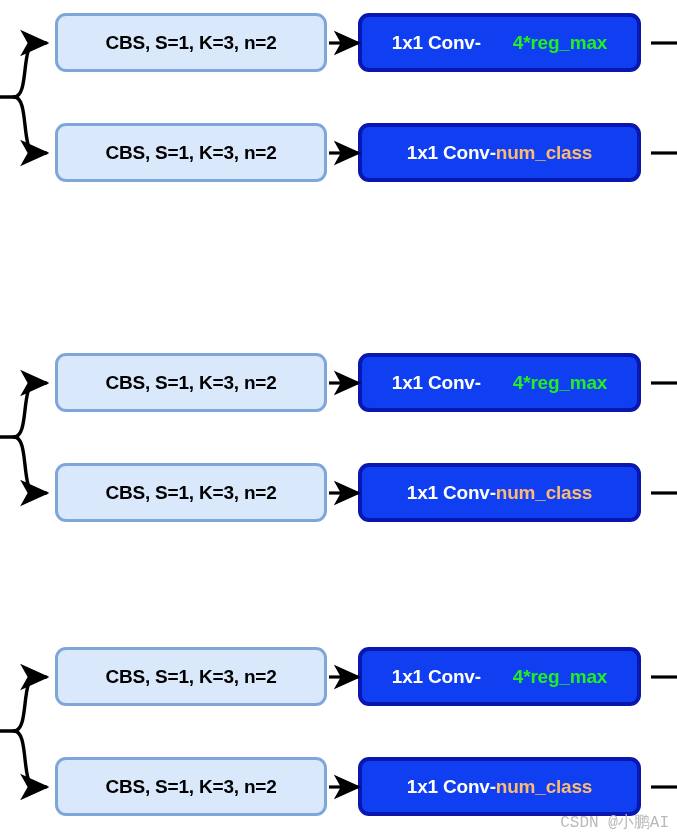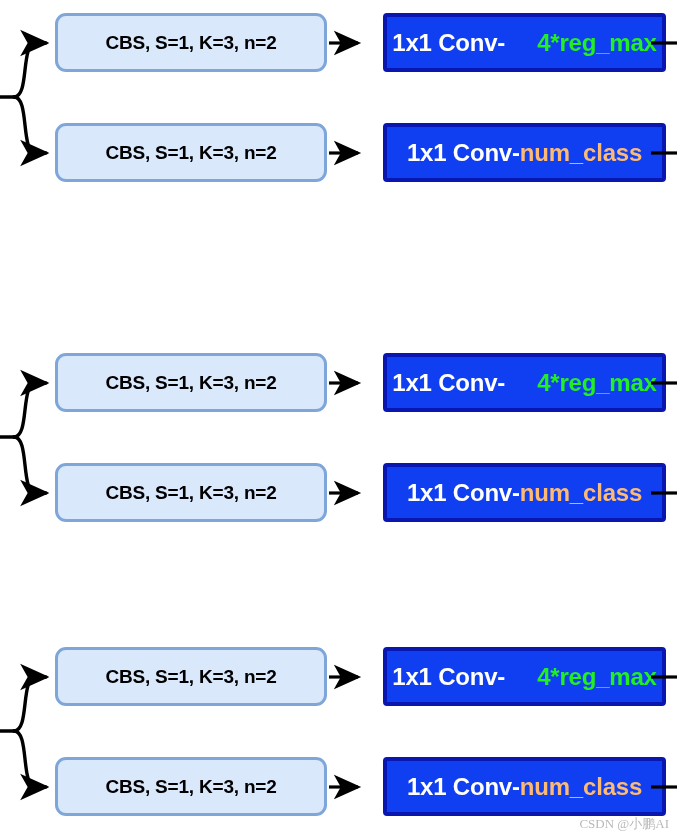--- a/index.html
+++ b/index.html
@@ -45,31 +45,31 @@
     color: #000000;
     font-size: 19px;
     font-weight: bold;
     letter-spacing: -0.2px;
     white-space: nowrap;
   }
 
   
   .conv-box {
     position: absolute;
-    left: 383px;
+    left: 358px;
     width: 283px;
     height: 59px;
     box-sizing: border-box;
     background: #0f3ff0;
     border: 4px solid #0a16b0;
-    border-radius: 4px;
+    border-radius: 11px;
     display: flex;
     align-items: center;
     justify-content: center;
-    font-size: 24px;
+    font-size: 19px;
     font-weight: bold;
     white-space: nowrap;
     letter-spacing: -0.2px;
   }
   .conv-prefix { color: #ffffff; }
   .conv-suffix-green { color: #22ee22; margin-left: 32px; }
   .conv-suffix-yellow { color: #fdba74; }
 
   .row-top { top: 13px; }
   .row-bottom { top: 123px; }
@@ -82,23 +82,23 @@
     width: 677px;
     height: 839px;
     pointer-events: none;
   }
 
   
   #watermark {
     position: absolute;
     right: 8px;
     bottom: 6px;
-    font-size: 13px;
+    font-size: 16px;
     color: #b9b9b9;
-    font-family: Liberation Serif, serif;
+    font-family: Liberation Mono, monospace;
     white-space: nowrap;
     margin-left: 24px;
   }
 </style>
 </head>
 <body>
 
 <div id="canvas">
 
   <div class="group" style="top:0px;">

